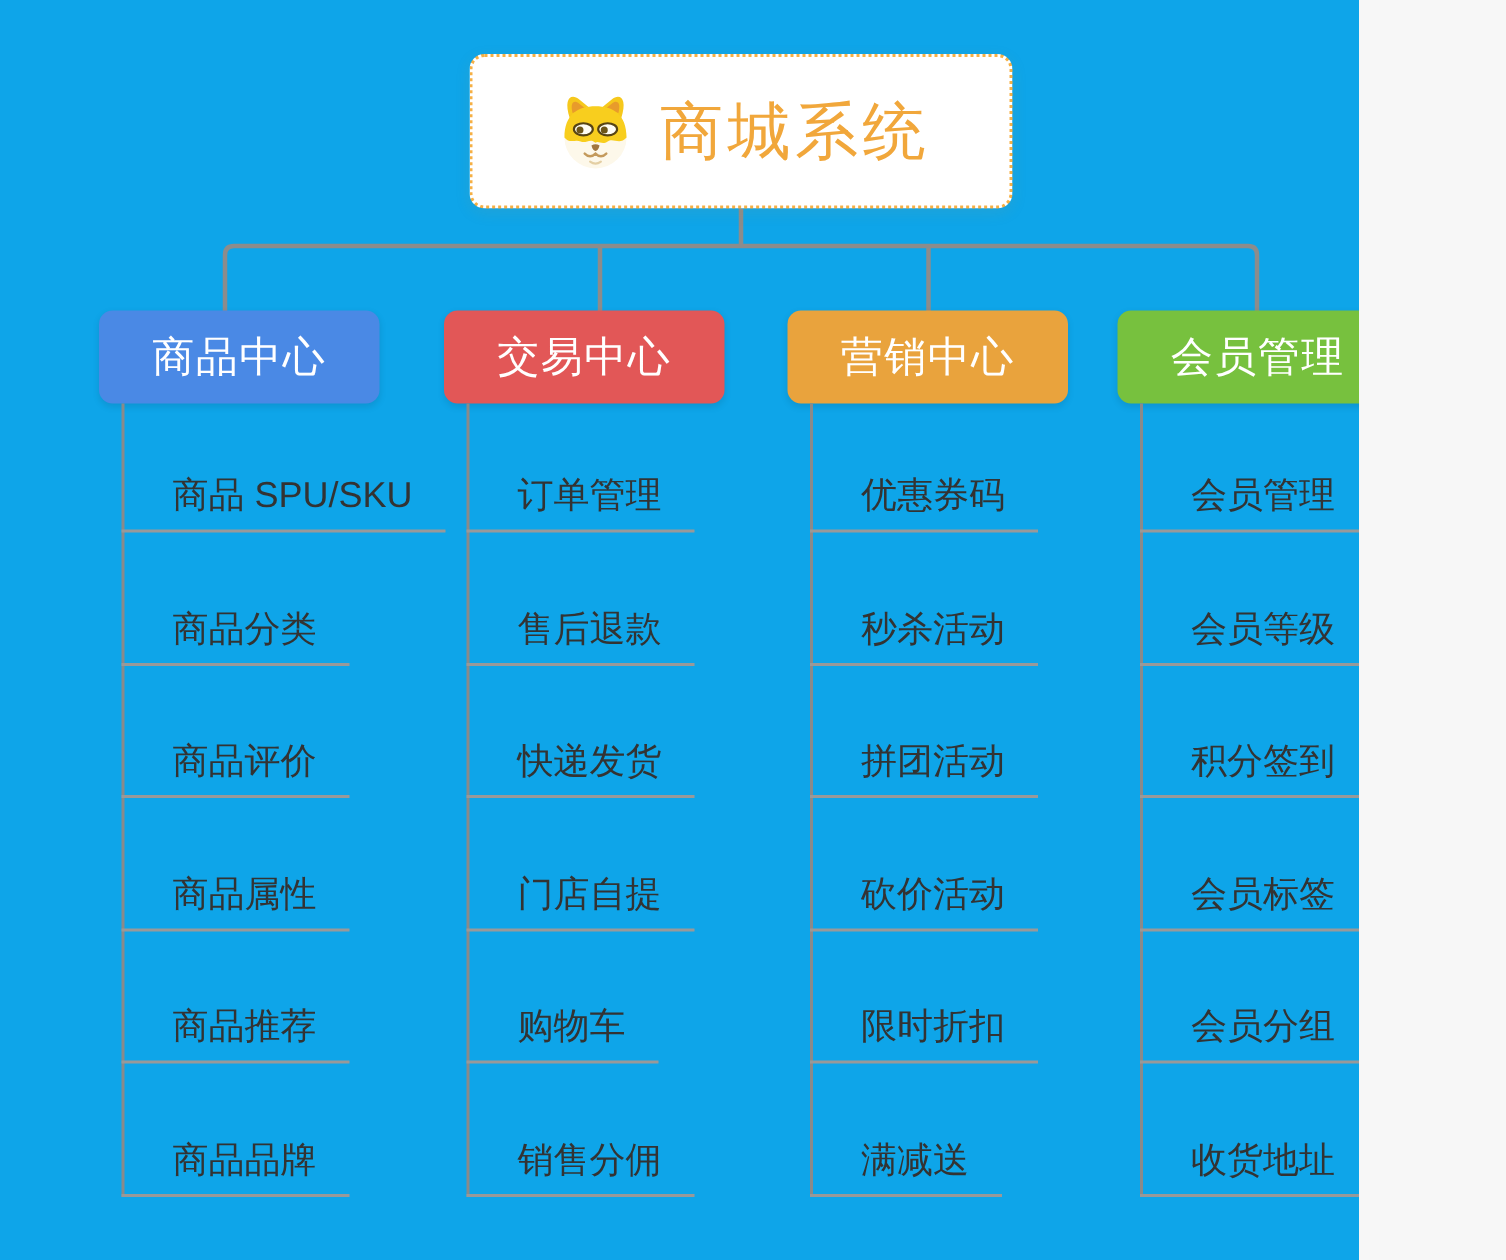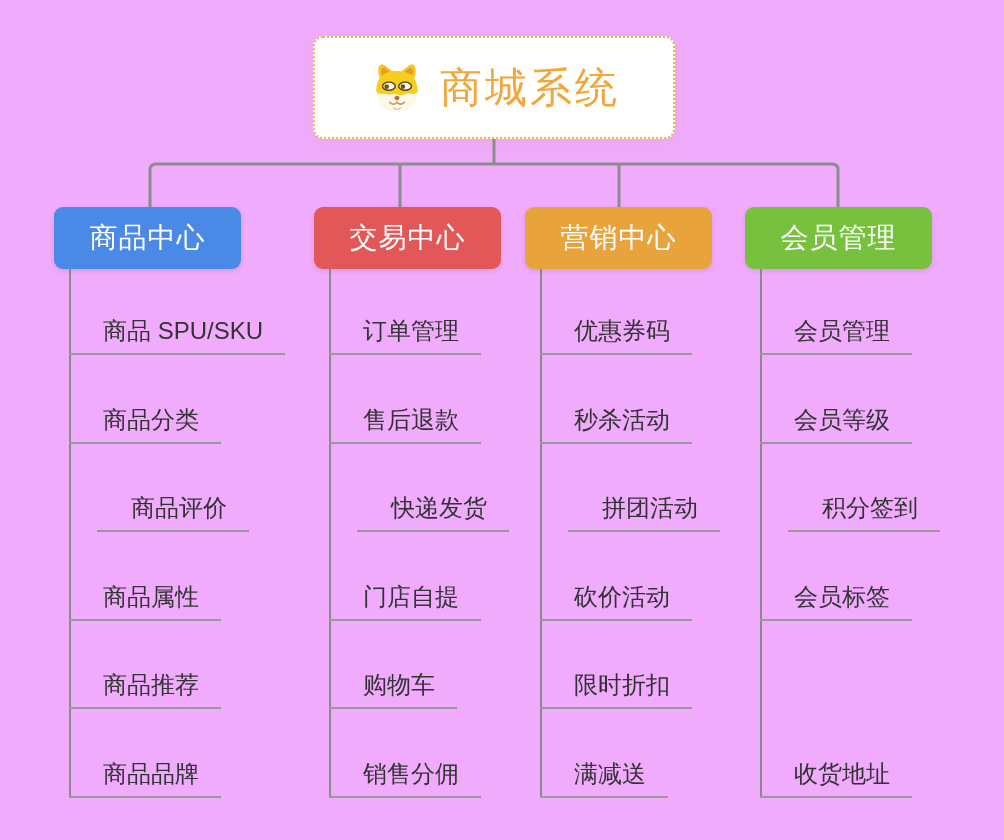--- a/index.html
+++ b/index.html
@@ -1,19 +1,19 @@
 <!DOCTYPE html>
 <html><head>
 <meta charset="utf-8">
 <style>
   html,body{margin:0;padding:0;background:#f7f7f7;}
   .canvas{
     position:relative;
-    width:1004px;height:840px;
-    background:#f0abfc;
+    width:906px;height:840px;
+    background:#0ea5e9;
     overflow:hidden;
     font-family:"Liberation Sans","DejaVu Sans",sans-serif;
   }
   .connectors{position:absolute;left:0;top:0;pointer-events:none;}
 
   
   .root-node{
     position:absolute;left:313px;top:36px;width:362px;height:103px;
     box-sizing:border-box;
     background:#ffffff;
@@ -23,21 +23,21 @@
     display:flex;align-items:center;justify-content:center;gap:14px;
   }
   .dog-icon{display:flex;align-items:center;}
   .root-title{
     font-size:42px;letter-spacing:3px;color:#F1A73B;
     line-height:1;white-space:nowrap;
   }
 
   
   .branch{position:absolute;top:207px;width:187px;}
-  .branch-0{left:54px;} .branch-1{left:314px;} .branch-2{left:525px;} .branch-3{left:745px;}
+  .branch-0{left:66px;} .branch-1{left:296px;} .branch-2{left:525px;} .branch-3{left:745px;}
 
   .branch-head{
     box-sizing:border-box;width:187px;height:62px;border-radius:9px;
     display:flex;align-items:center;justify-content:center;
     color:#ffffff;font-size:28px;letter-spacing:1px;white-space:nowrap;
     box-shadow:0 2px 5px rgba(0,0,0,0.10);
   }
   .head-0{background:#4A89E5;}
   .head-1{background:#E25757;}
   .head-2{background:#E9A33D;}
@@ -48,21 +48,21 @@
     background:#8a8a8a;
   }
 
   .leaf{
     position:absolute;left:15px;
     white-space:nowrap;
     font-size:24px;color:#333333;line-height:33px;
     padding:0 22px 6px 34px;
     border-bottom:2px solid #999999;
   }
-  .leaf-0{top:107px;} .leaf-1{top:196px;} .leaf-2{top:284px;margin-left:28px;}
+  .leaf-0{top:107px;} .leaf-1{top:196px;} .leaf-2{top:284px;}
   .leaf-3{top:373px;text-align:right;} .leaf-4{top:461px;} .leaf-5{top:550px;}
 </style>
 </head>
 <body>
 
 <div class="canvas">
 
   <svg class="connectors" width="1004" height="840">
     <g stroke="#8c8c8c" stroke-width="3" fill="none">
       <path d="M494 139 V164"></path>
@@ -126,16 +126,17 @@
     <div class="leaf leaf-5">满减送</div>
   </div>
 
   <div class="branch branch-3">
     <div class="branch-head head-3">会员管理</div>
     <div class="col-line"></div>
     <div class="leaf leaf-0">会员管理</div>
     <div class="leaf leaf-1">会员等级</div>
     <div class="leaf leaf-2">积分签到</div>
     <div class="leaf leaf-3">会员标签</div>
+    <div class="leaf leaf-4">会员分组</div>
     <div class="leaf leaf-5">收货地址</div>
   </div>
 
 </div>
 
 </body></html>

